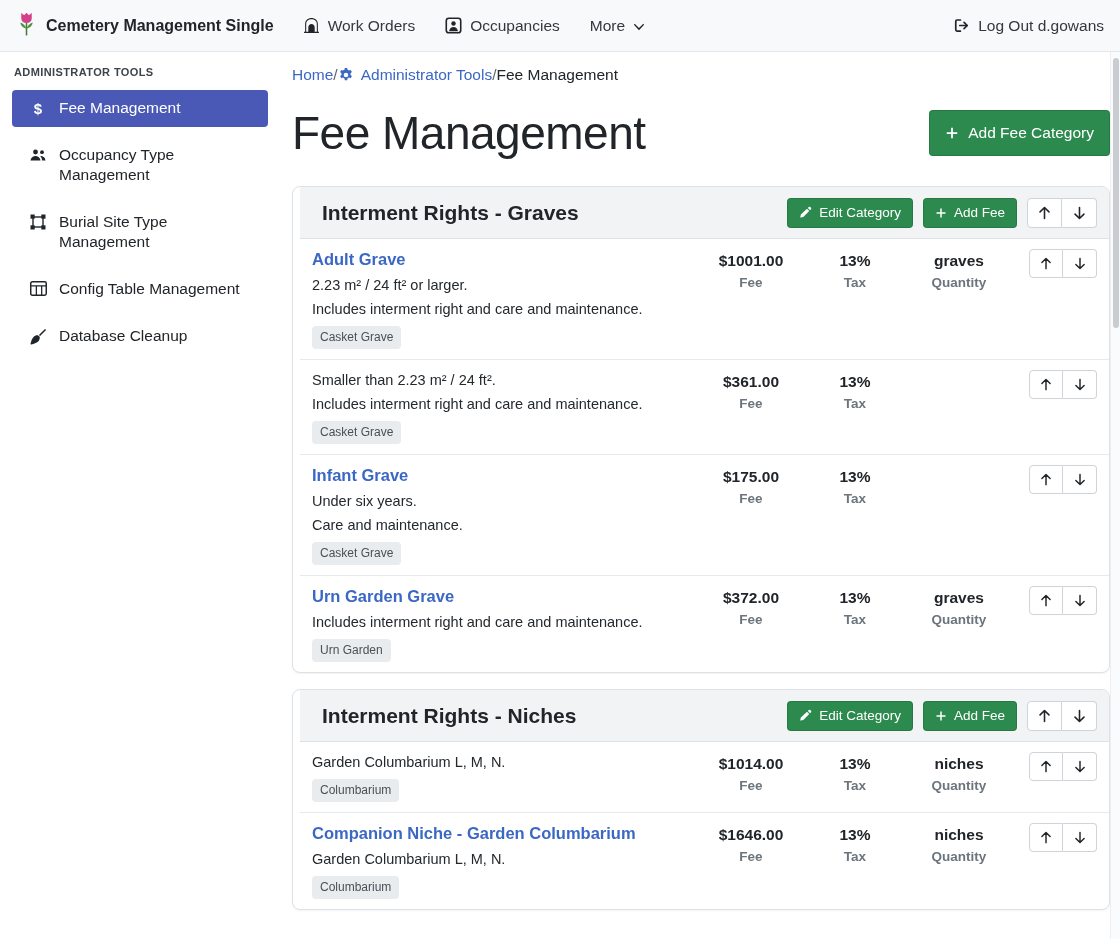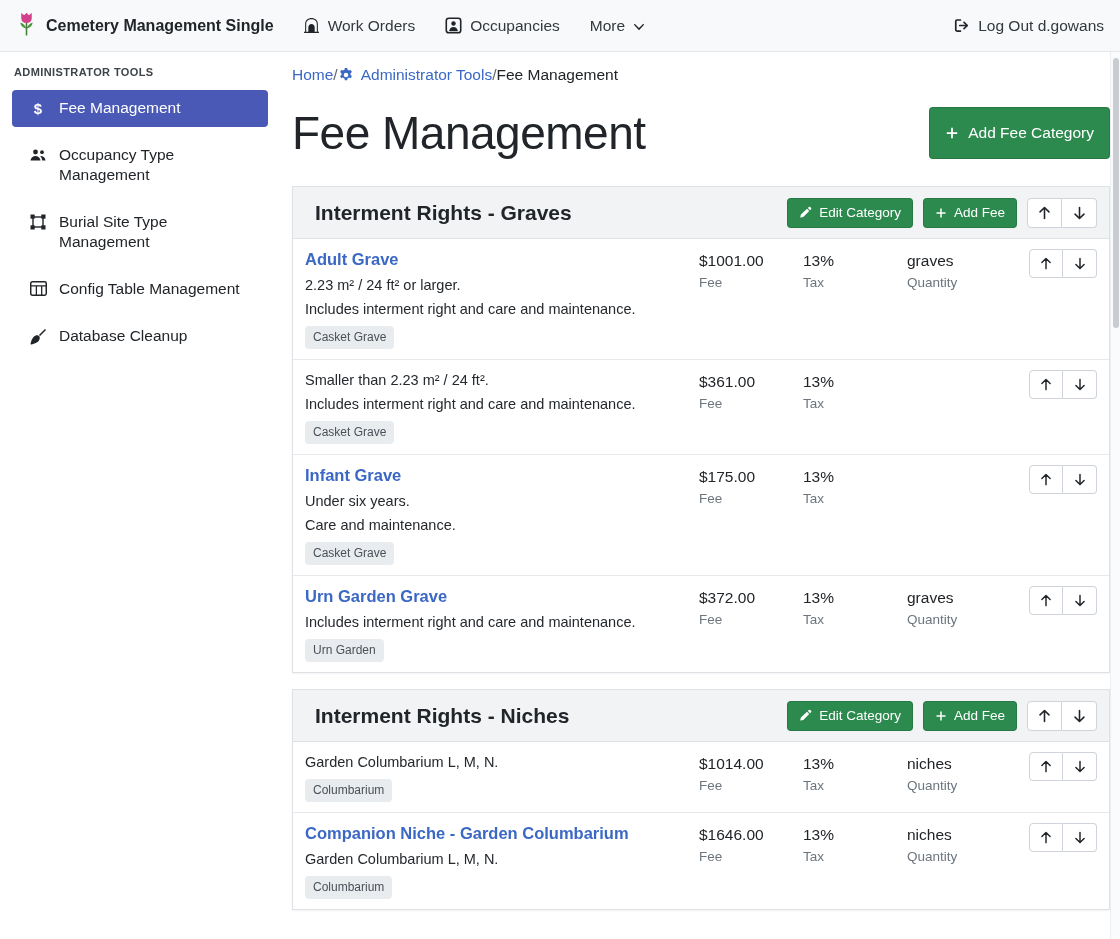--- a/index.html
+++ b/index.html
@@ -26,37 +26,37 @@
 .dollar-glyph{font-weight:700;font-size:15px;line-height:18px;}
 .main{flex:1;padding:14px 10px 0 12px;min-width:0;}
 .breadcrumb{display:flex;align-items:flex-end;gap:0;font-size:15.5px;}
 .crumb-link{color:var(--link);display:flex;align-items:center;gap:7px;cursor:pointer;}
 .crumb-sep{color:#5f676e;}
 .crumb-current{color:#212529;}
 .title-row{display:flex;align-items:center;justify-content:space-between;margin:22px 0 26px;}
 .page-title{font-size:46px;font-weight:400;letter-spacing:-0.5px;color:#212529;}
 .btn{border:none;border-radius:4px;display:inline-flex;align-items:center;cursor:pointer;}
 .btn-green{background:var(--green);color:#fff;border:1px solid rgba(0,0,0,0.12);}
-.btn-lg{font-size:15.5px;padding:0 15px;gap:9px;height:52px;}
+.btn-lg{font-size:15.5px;padding:0 15px;gap:9px;height:46px;}
 .btn-sm{font-size:13.5px;padding:0 11px;gap:7px;height:30px;}
 .btn-arrow{background:#fff;border:1px solid #ced4da;width:35px;height:30px;display:inline-flex;align-items:center;justify-content:center;color:#212529;cursor:pointer;}
 .btn-group{display:inline-flex;}
 .btn-group .btn-arrow+.btn-arrow{border-left:none;}
 .btn-group .btn-arrow:first-child{border-radius:4px 0 0 4px;}
 .btn-group .btn-arrow:last-child{border-radius:0 4px 4px 0;}
-.card{border:1px solid var(--border);border-radius:0;margin-bottom:16px;overflow:hidden;background:#fff;box-shadow:0 1px 2px rgba(0,0,0,.05);}
+.card{border:1px solid var(--border);border-radius:8px;margin-bottom:16px;overflow:hidden;background:#fff;box-shadow:0 1px 2px rgba(0,0,0,.05);padding-left:7px;}
 .card-header{background:var(--card-header-bg);border-bottom:1px solid var(--border);min-height:52px;display:flex;align-items:center;gap:10px;padding:10px 12px 10px 22px;}
 .card-title{font-size:21px;font-weight:600;flex:1;color:#212529;}
 .fee-row{display:flex;align-items:flex-start;padding:10px 12px;border-bottom:1px solid #e7eaed;}
 .fee-row:last-child{border-bottom:none;}
 .fee-main{flex:1;min-width:0;}
 .fee-name{color:var(--link);font-size:16.5px;font-weight:600;line-height:21px;margin-bottom:5px;cursor:pointer;}
 .fee-desc{font-size:14.5px;line-height:20px;margin-bottom:4px;color:#24292e;}
 .badge{display:inline-block;background:var(--badge-bg);color:#495057;font-size:12px;line-height:1;padding:5px 8px 6px;border-radius:4px;margin-top:3px;}
-.fee-col{width:104px;flex-shrink:0;padding-top:1px;}
+.fee-col{width:104px;flex-shrink:0;text-align:center;padding-top:1px;font-weight:bold;}
 .fee-col .val{font-size:15.5px;line-height:21px;margin-bottom:3px;}
 .fee-col .lbl{font-size:13.5px;color:var(--muted);line-height:18px;}
 .fee-col.hiddencol{visibility:hidden;}
 .fee-actions{width:86px;flex-shrink:0;display:flex;justify-content:flex-end;}
 .fee-actions .btn-arrow{width:34px;height:29px;}
 .page-scrollbar{position:absolute;top:52px;right:0;width:10px;bottom:0;background:#fafbfc;border-left:1px solid #eceeef;}
 .page-scroll-thumb{position:absolute;top:6px;left:2px;width:6px;height:270px;border-radius:3px;background:#c9ccd1;}
 </style>
 </head>
 <body>

